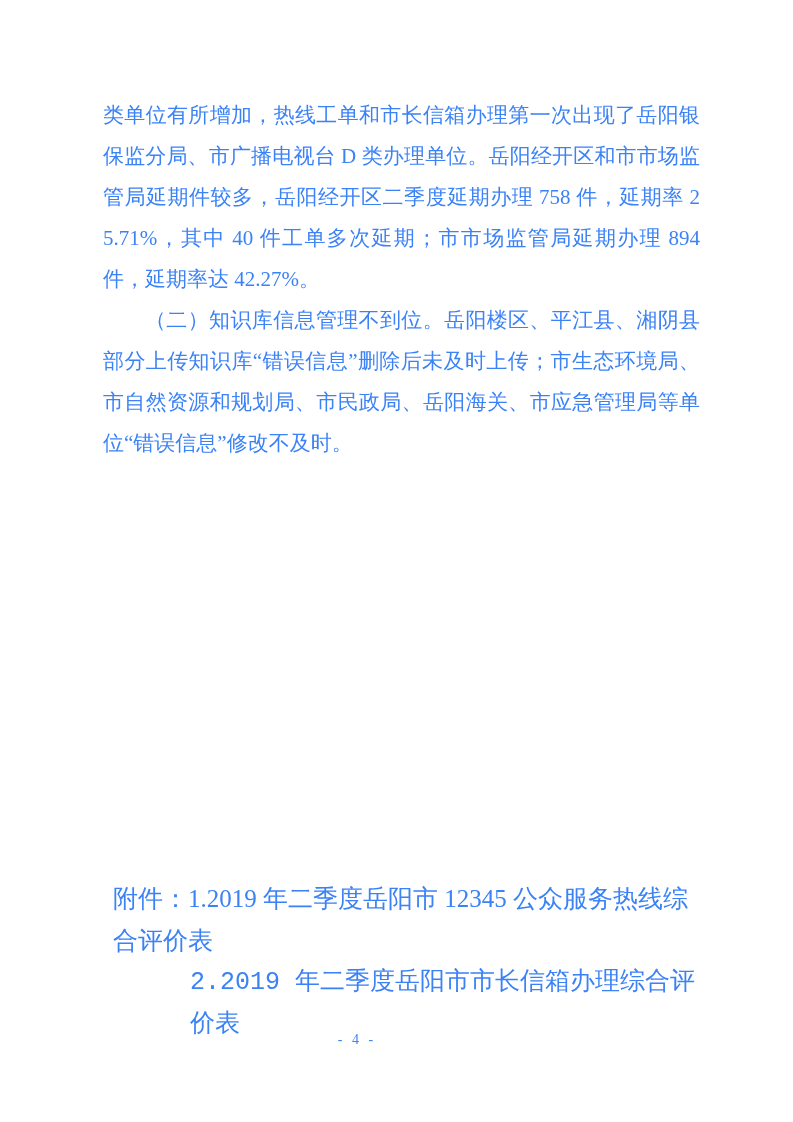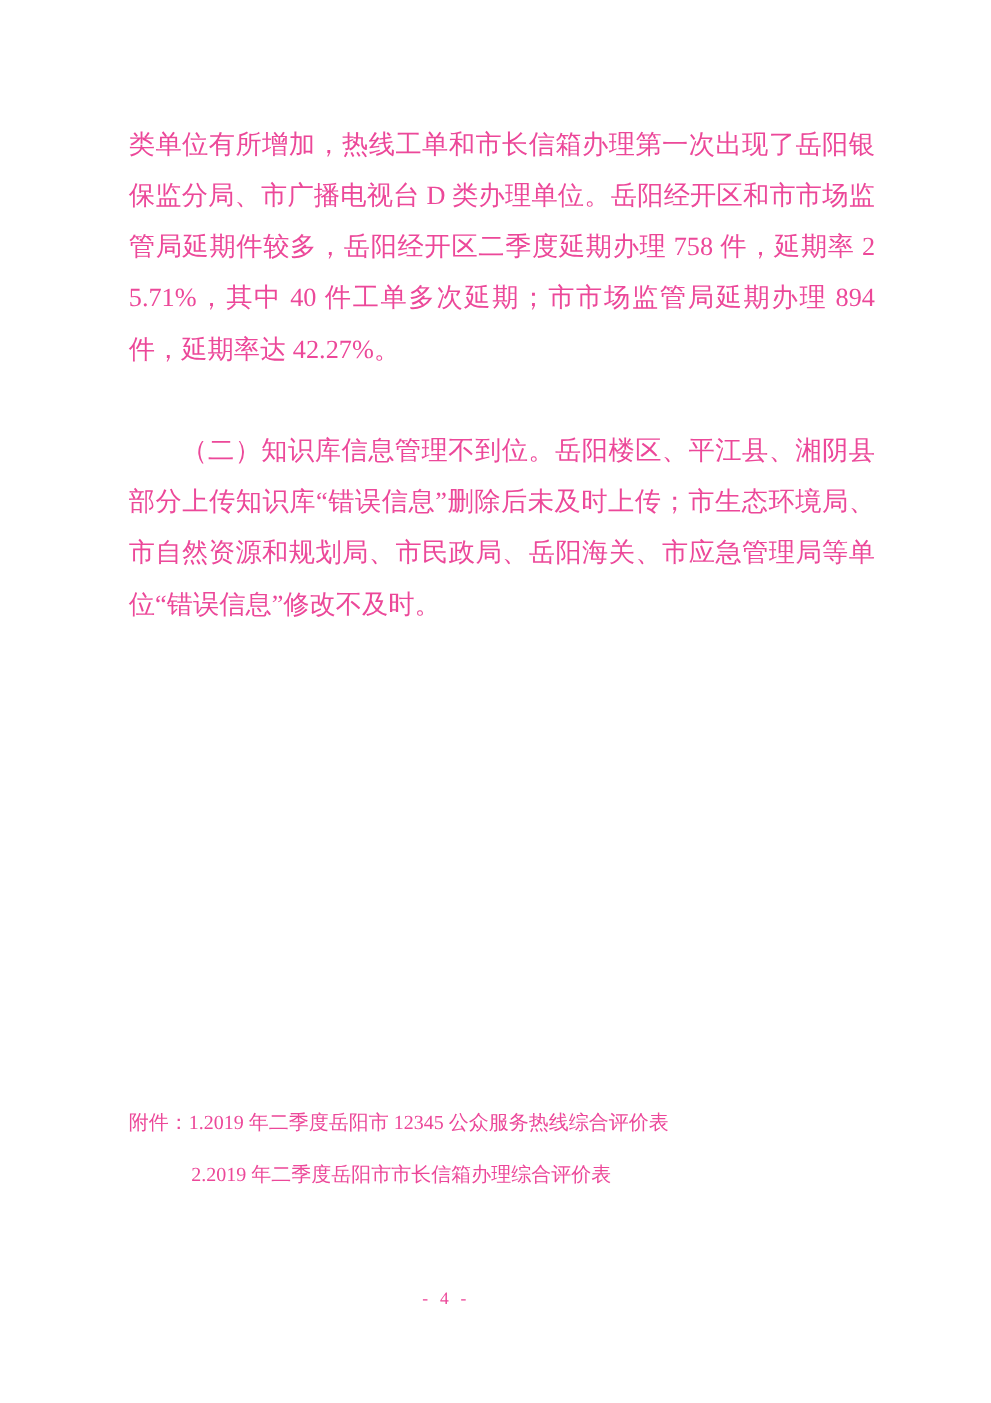--- a/index.html
+++ b/index.html
@@ -2,47 +2,47 @@
 <html><head>
 <meta charset="utf-8">
 <style>
   * { margin: 0; padding: 0; box-sizing: border-box; }
   html, body { background: #ffffff; }
   .page {
     position: relative;
     width: 714px;
     height: 1122px;
     background: #ffffff;
-    color: #ec4899;
+    color: #3b82f6;
     font-family: "Liberation Serif", "DejaVu Serif", serif;
     overflow: hidden;
   }
   .content {
     position: absolute;
     left: 103px;
     top: 95px;
     width: 597px;
   }
   .para {
     font-size: 21px;
     line-height: 41px;
     text-align: justify;
     text-justify: inter-ideograph;
     word-break: break-all;
   }
-  .para.indent { text-indent: 2em; margin-top: 40px; }
+  .para.indent { text-indent: 2em; }
   .attachments {
     position: absolute;
-    left: 103px;
+    left: 113px;
     top: 878px;
     width: 597px;
-    font-size: 16px;
+    font-size: 25px;
     line-height: 42px;
   }
-  .attachment-line-2 { margin-left: 50px; }
+  .attachment-line-2 { margin-left: 77px; font-family: Liberation Mono, monospace; }
   .page-number {
     position: absolute;
     left: 0;
     top: 1032px;
     width: 100%;
     text-align: center;
     font-size: 14px;
     letter-spacing: 3px;
   }
 </style>

